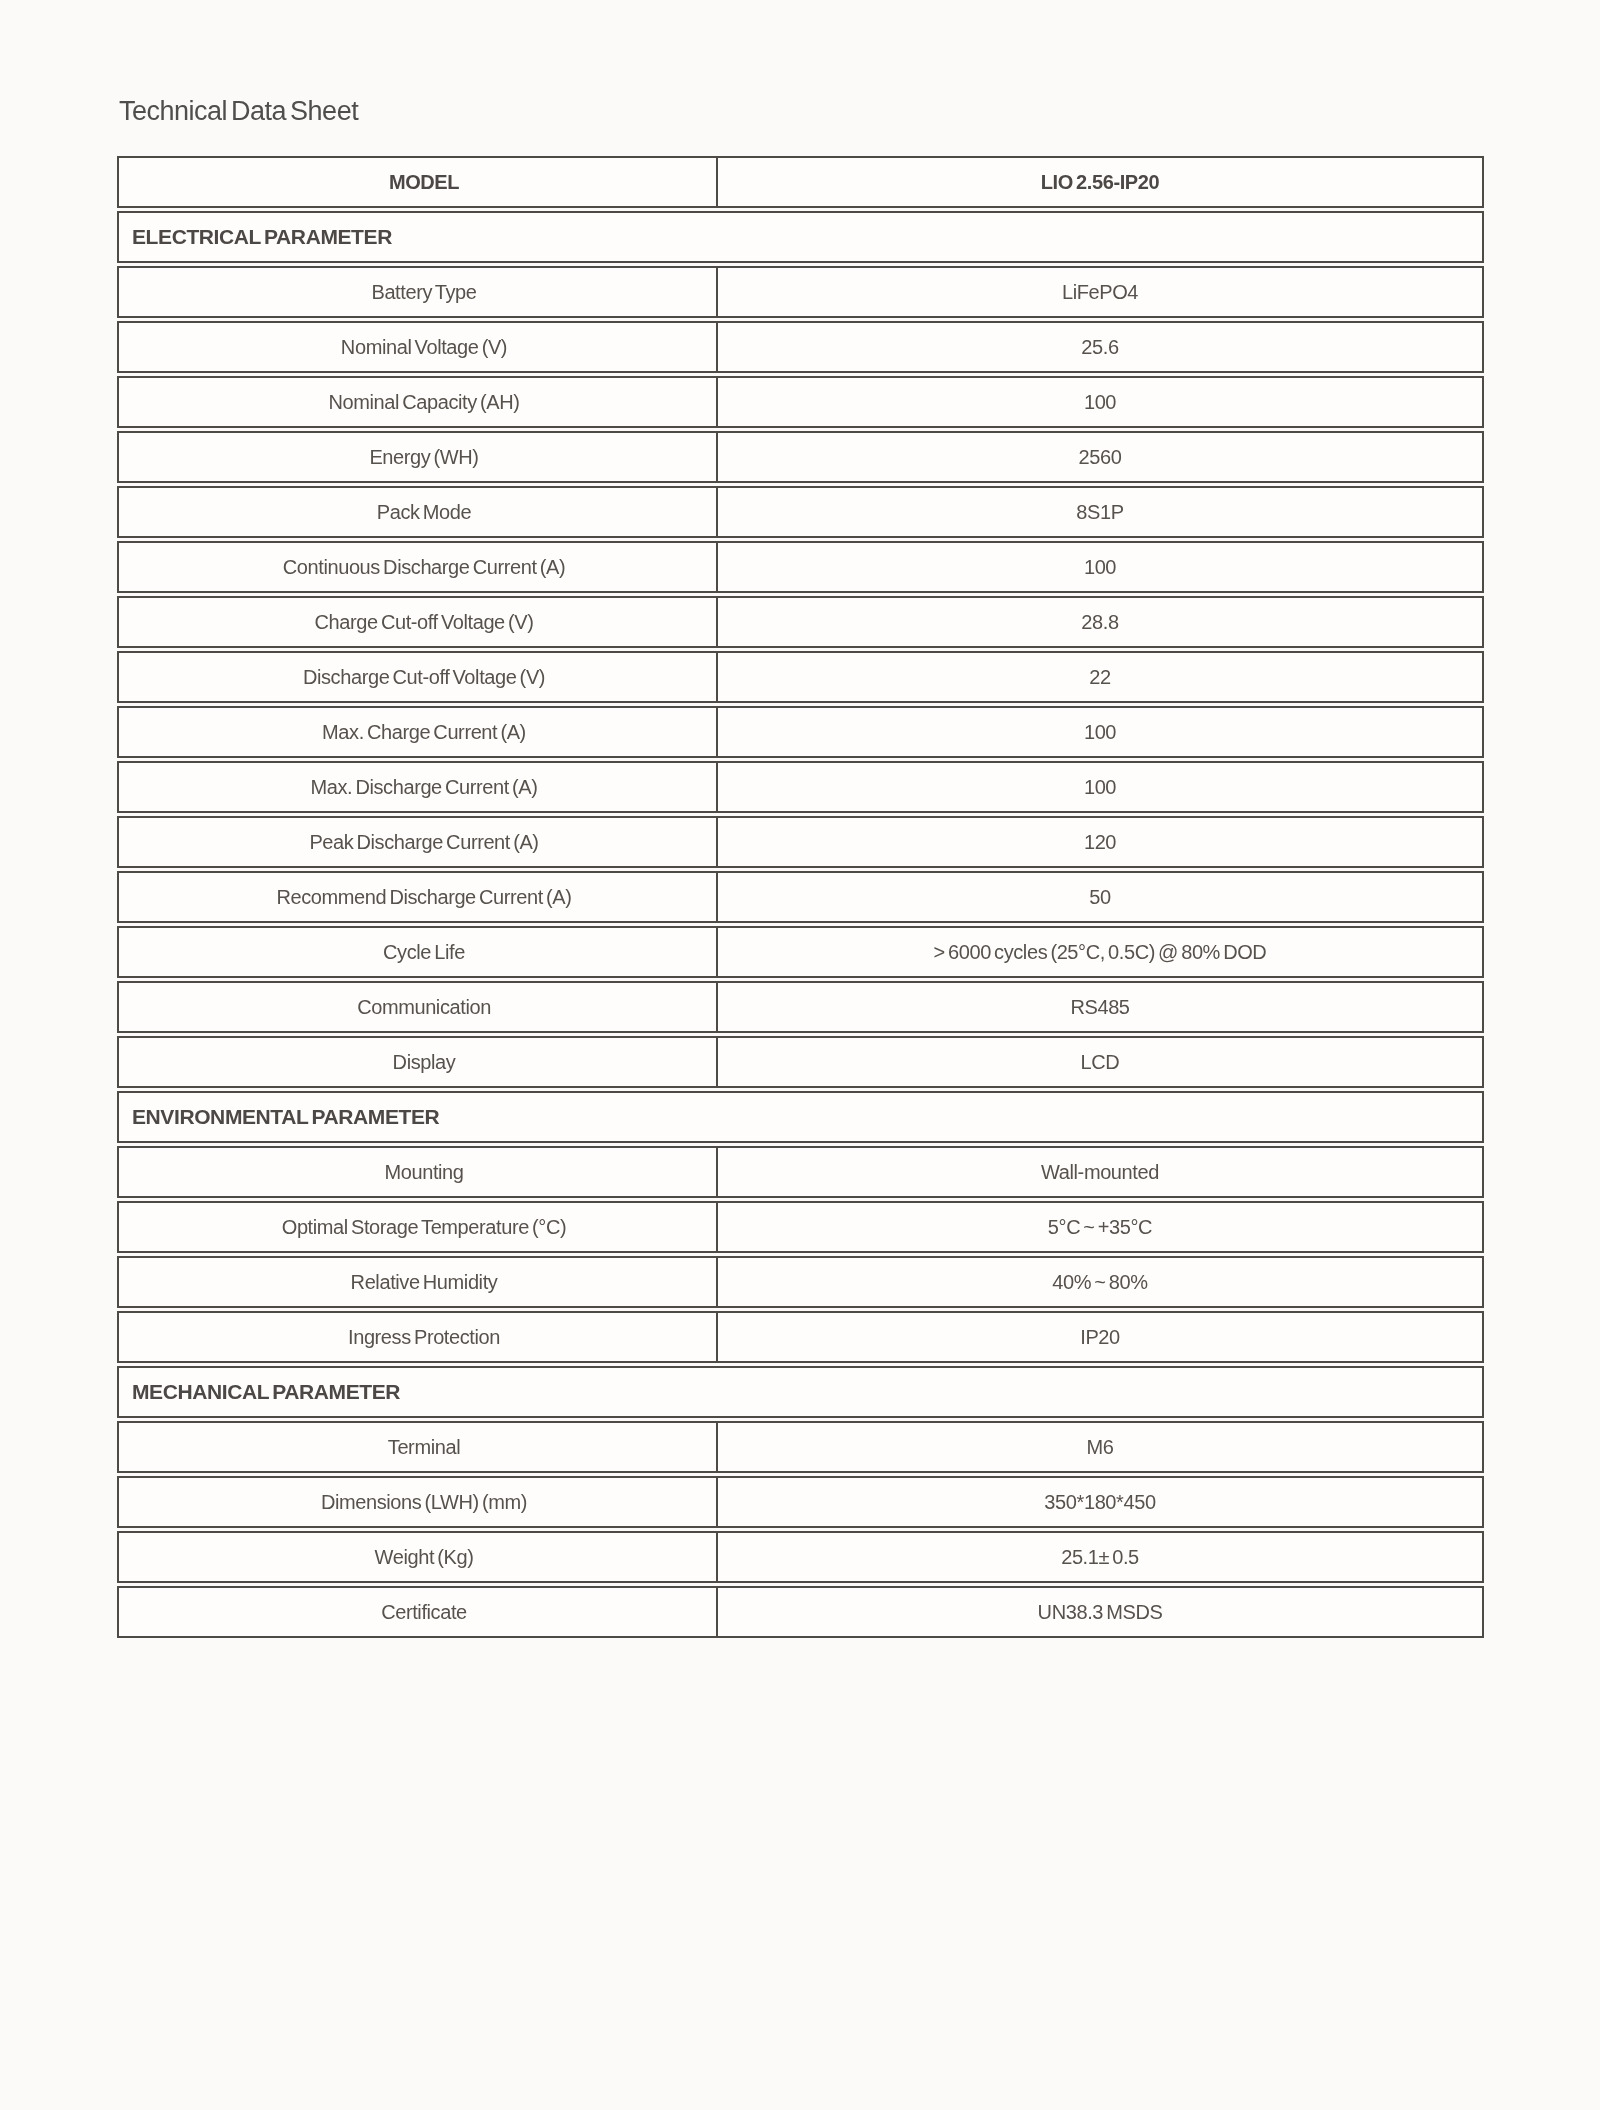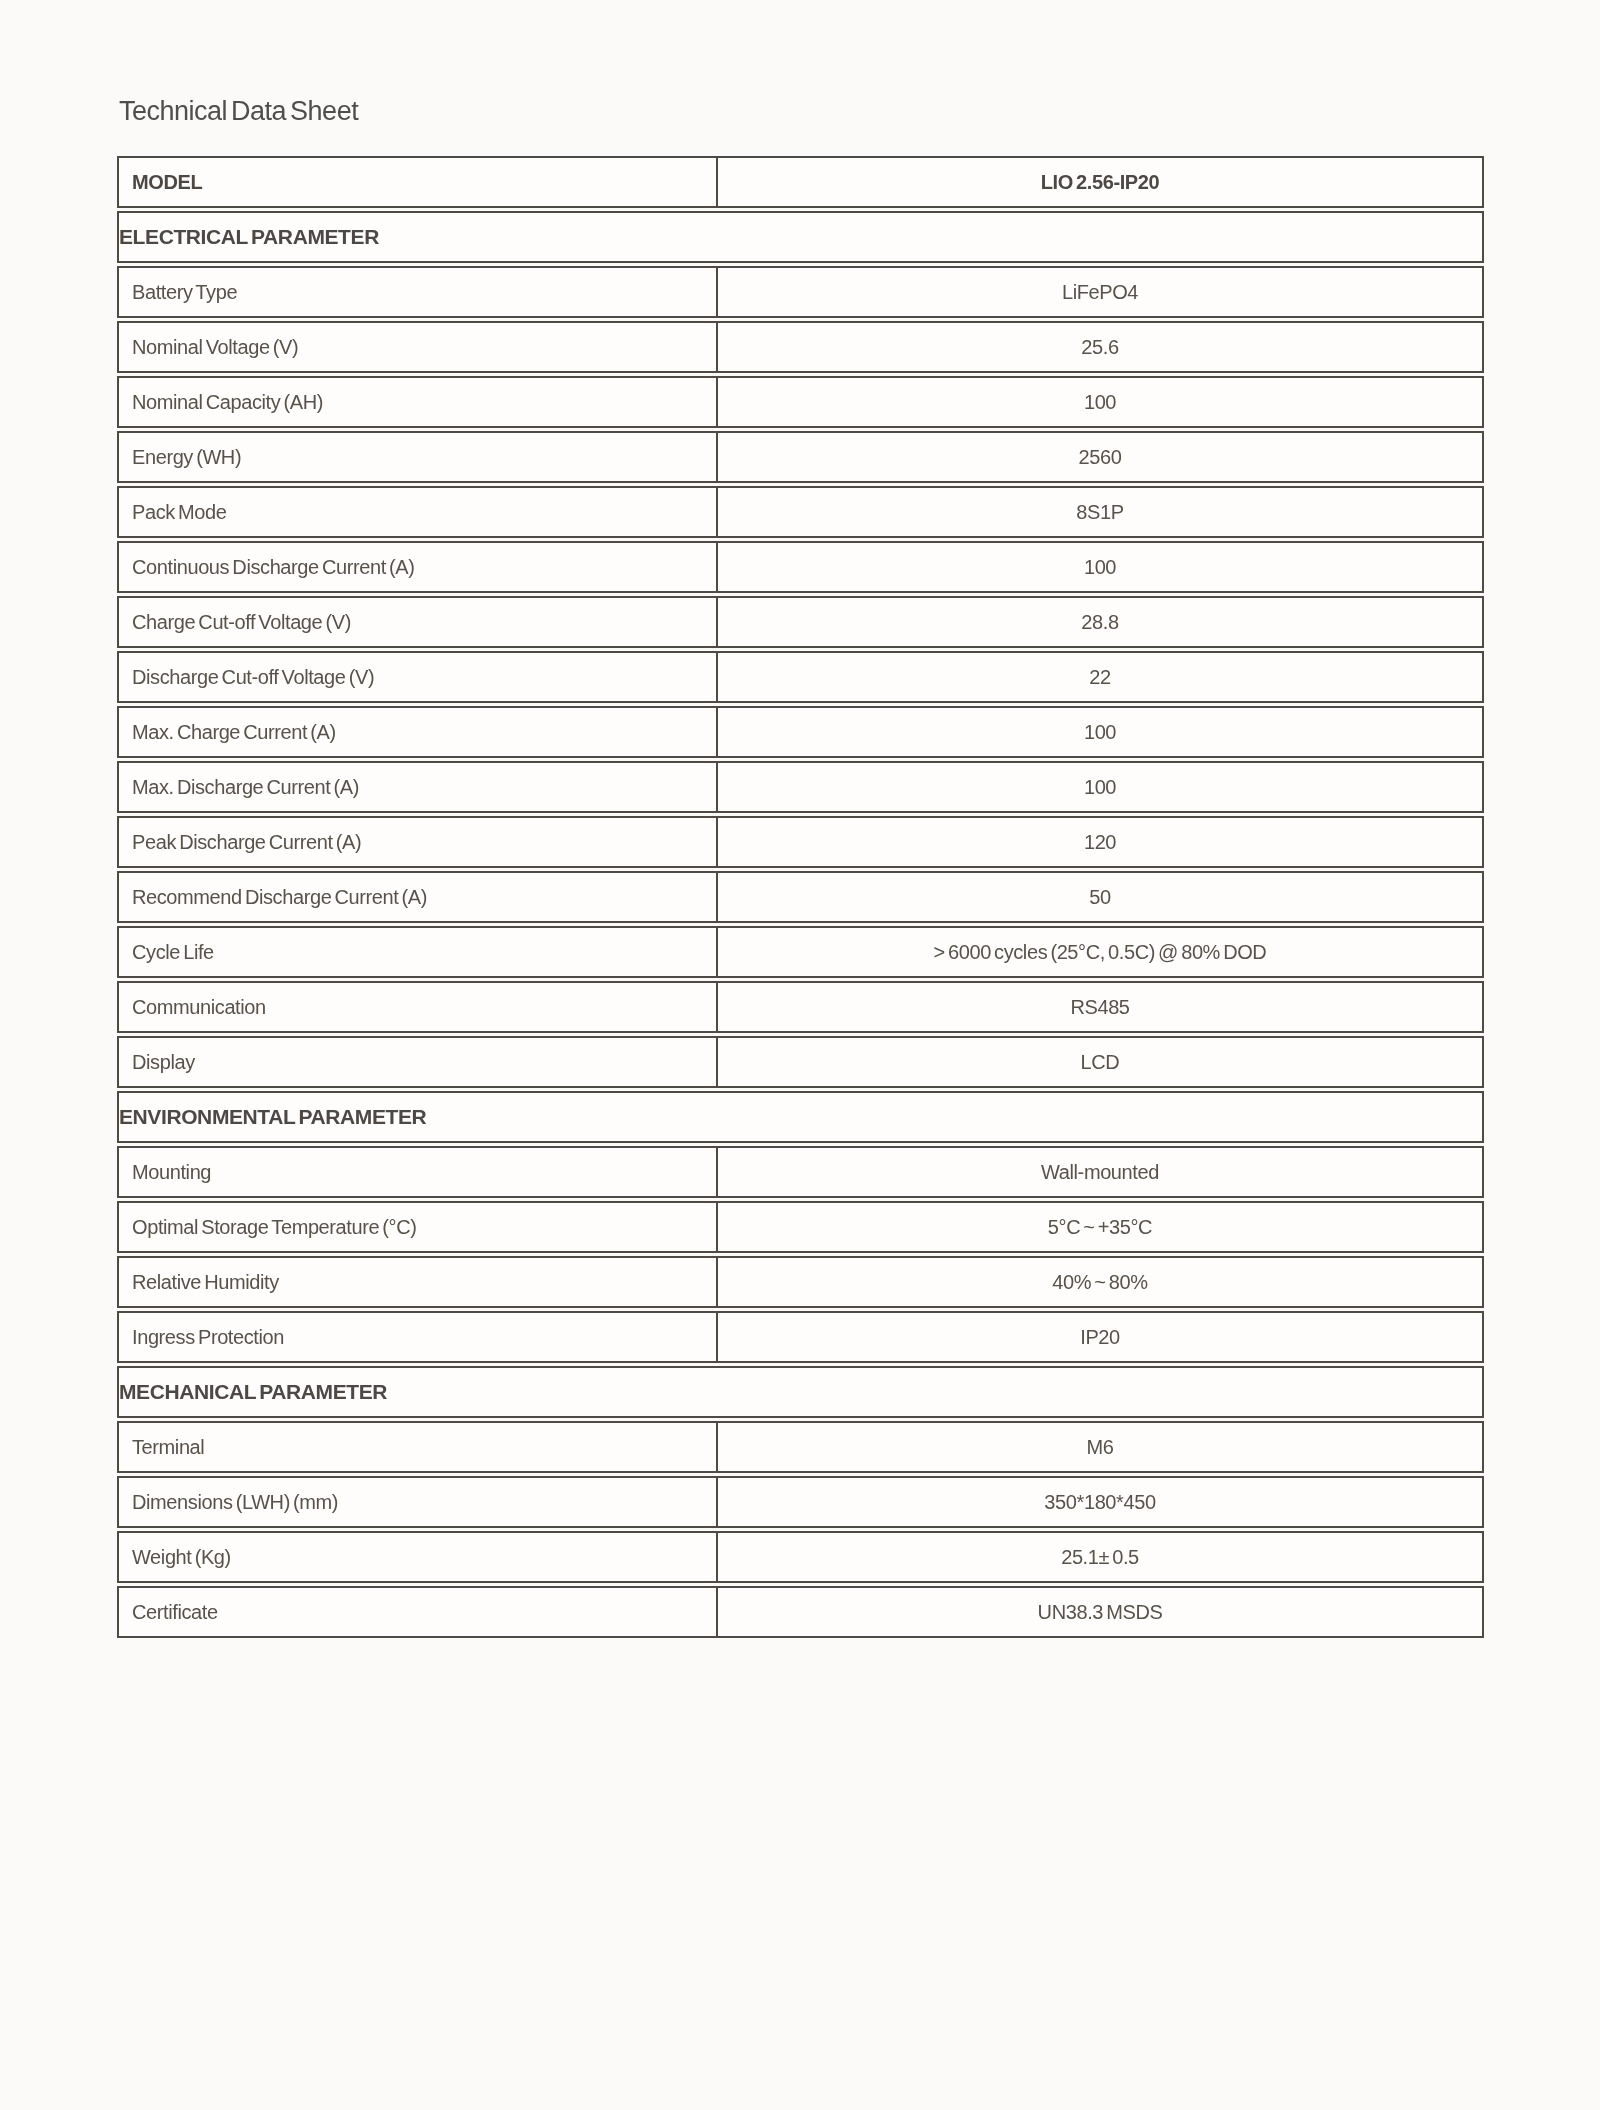--- a/index.html
+++ b/index.html
@@ -28,25 +28,25 @@
     border: 2px solid #4e4a46;
     background: #fffdfb;
     font-size: 20px;
     color: #56524e;
     letter-spacing: -0.4px;
     word-spacing: -2px;
     vertical-align: middle;
     overflow: hidden;
     white-space: nowrap;
   }
-  td.label-cell { text-align: left; padding-left: 13px; }
+  td.label-cell { text-align: center; padding-left: 13px; }
   td.value-cell { text-align: center; border-left: none; margin-top: 31px; }
   tr.model-row td { font-weight: 700; color: #4b4846; }
   td.section-cell {
-    text-align: left; 
+    text-align: left; padding-left: 13px;
     font-weight: 700; font-size: 21px; color: #4b4846;
   }
 </style>
 </head>
 <body>
 
 <div class="sheet">
 
   <div class="doc-title">Technical Data Sheet</div>
 

